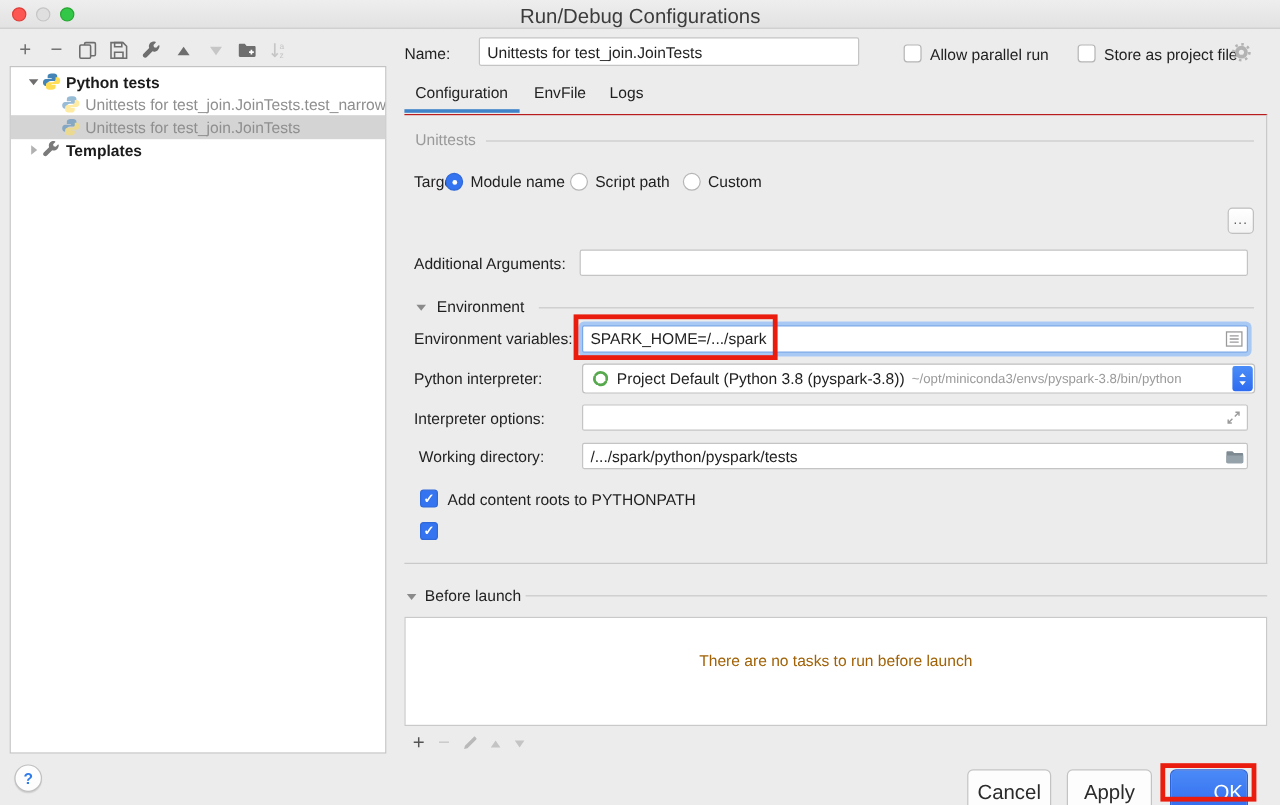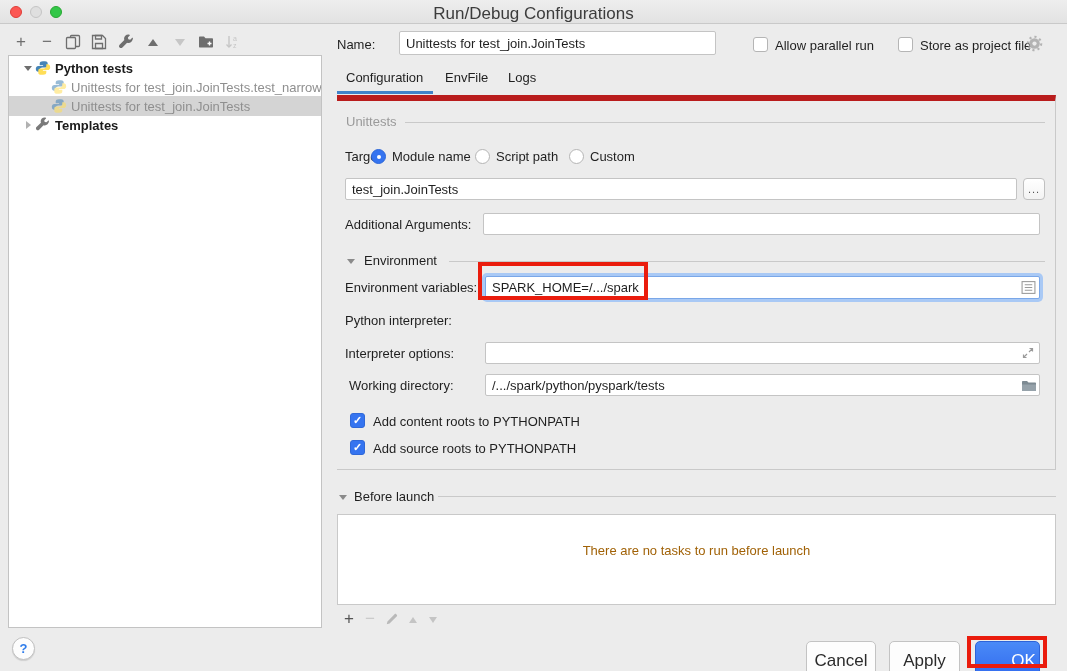--- a/index.html
+++ b/index.html
@@ -49,21 +49,21 @@
   .checkbox{position:absolute;width:15px;height:15px;background:#fff;border:1px solid #b5b5b5;border-radius:3px;box-sizing:border-box;}
   .checkbox.checked{background:#3574f0;border-color:#2f68d8;}
   .checkbox.checked::after{content:"\2713";color:#fff;font-size:11px;font-weight:bold;position:absolute;left:2px;top:0px;}
 
   
   .tab{position:absolute;top:70px;color:#1f1f1f;cursor:default;}
   .tab-underline{position:absolute;left:337px;top:91px;width:96px;height:3px;background:#4083c9;}
 
   
   .form-panel{position:absolute;left:337px;top:95px;width:719px;height:375px;
-    border-top:6px solid #b91c1c;border-bottom:1px solid #c9c9c9;border-right:1px solid #c9c9c9;box-sizing:border-box;}
+    border-top:1px solid #b91c1c;border-bottom:1px solid #c9c9c9;border-right:1px solid #c9c9c9;box-sizing:border-box;}
   .group-lbl{position:absolute;color:#9a9a9a;}
   .hline{position:absolute;height:1px;background:#c9c9c9;}
   .radio{position:absolute;width:15px;height:15px;border-radius:50%;background:#fff;border:1px solid #b5b5b5;box-sizing:border-box;}
   .radio.sel{background:#3574f0;border-color:#2f68d8;}
   .radio.sel::after{content:"";position:absolute;left:4.5px;top:4.5px;width:4px;height:4px;border-radius:50%;background:#fff;}
   .btn-sm{position:absolute;background:linear-gradient(#ffffff,#f3f3f3);border:1px solid #c0c0c0;border-radius:4px;
     font-size:11px;color:#555;display:flex;align-items:center;justify-content:center;letter-spacing:1px;box-sizing:border-box;}
   .combo{position:absolute;background:#fff;border:1px solid #c0c0c0;border-radius:3px;box-sizing:border-box;display:flex;align-items:center;overflow:hidden;}
   .combo .main{margin-left:6px;color:#1f1f1f;white-space:nowrap;}
   .combo .path{margin-left:6px;color:#9a9a9a;font-size:11px;white-space:nowrap;}
@@ -211,21 +211,20 @@
     <div class="hline" style="left:68px;top:21px;width:640px"></div>
 
     <div class="lbl" style="left:8px;top:48px">Target:</div>
     <div class="radio sel" style="left:34px;top:48px"></div>
     <div class="lbl" style="left:55px;top:48px">Module name</div>
     <div class="radio" style="left:138px;top:48px"></div>
     <div class="lbl" style="left:159px;top:48px">Script path</div>
     <div class="radio" style="left:232px;top:48px"></div>
     <div class="lbl" style="left:253px;top:48px">Custom</div>
 
-    <input class="input" style="left: 8px; top: 77px; width: 672px; height: 22px;" value="test_join.JoinTests">
     <div class="btn-sm" style="left:686px;top:77px;width:22px;height:22px">
         <span>...</span>
       </div>
 
     <div class="lbl" style="left:8px;top:116px">Additional Arguments:</div>
     <input class="input" style="left: 146px; top: 112px; width: 557px; height: 22px;">
 
     <div style="position:absolute;left:10px;top:158px">
         <span class="tri small-down" style="display:block;border-top-color:#8a8a8a"></span>
       </div>
@@ -235,20 +234,33 @@
     <div class="lbl" style="left:8px;top:179px">Environment variables:</div>
     <input class="input" style="left: 148px; top: 175px; width: 555px; height: 23px; box-shadow: rgb(169, 201, 245) 0px 0px 0px 3px; border-color: rgb(122, 167, 232); padding-right: 24px;" value="SPARK_HOME=/.../spark">
     <div class="field-icon" style="left:684px;top:179px">
       <svg width="15" height="15" viewBox="0 0 14 14">
           <rect x="1" y="1.5" width="12" height="11" fill="#fff" stroke="#9a9a9a"></rect>
           <path stroke="#9a9a9a" d="M3.5 4.5h7M3.5 7h7M3.5 9.5h7" fill="none"></path>
         </svg>
     </div>
 
     <div class="lbl" style="left:8px;top:212px">Python interpreter:</div>
+    <div class="combo" style="left:148px;top:207px;width:561px;height:25px">
+      <svg width="15" height="15" viewBox="0 0 16 16" style="margin-left:7px;flex:0 0 15px">
+          <circle cx="8" cy="8" r="5.5" fill="none" stroke="#56a94c" stroke-width="2.4" stroke-dasharray="6.5 2.2" stroke-linecap="round" transform="rotate(-60 8 8)"></circle>
+        </svg>
+      <span class="main">Project Default (Python 3.8 (pyspark-3.8))</span>
+      <span class="path">~/opt/miniconda3/envs/pyspark-3.8/bin/python</span>
+      <div class="spinner">
+        <svg width="9" height="16" viewBox="0 0 10 16" fill="#fff">
+            <path d="M5 2.4L8 6H2z"></path>
+            <path d="M5 13.6L2 10h6z"></path>
+          </svg>
+      </div>
+    </div>
 
     <div class="lbl" style="left:8px;top:245px">Interpreter options:</div>
     <input class="input" style="left: 148px; top: 241px; width: 555px; height: 22px; padding-right: 24px;">
     <div class="field-icon" style="left:684px;top:245px">
       <svg width="14" height="14" viewBox="0 0 14 14" stroke="#9a9a9a" fill="none" stroke-width="1.2">
           <path d="M8.5 2.5h3v3M11.5 2.5L8 6M5.5 11.5h-3v-3M2.5 11.5L6 8"></path>
         </svg>
     </div>
 
     <div class="lbl" style="left:12px;top:277px">Working directory:</div>
@@ -256,21 +268,20 @@
     <div class="field-icon" style="left:684px;top:277px">
       <svg width="16" height="16" viewBox="0 0 16 16">
           <path fill="#7d8a92" d="M1 4c0-.6.4-1 1-1h4l1.5 1.5H14c.6 0 1 .4 1 1V12c0 .6-.4 1-1 1H2c-.6 0-1-.4-1-1z"></path>
           <path fill="#96a2aa" d="M1 6.5h14V12c0 .6-.4 1-1 1H2c-.6 0-1-.4-1-1z"></path>
         </svg>
     </div>
 
     <div class="checkbox checked" style="left:13px;top:312px"></div>
     <div class="lbl" style="left:36px;top:313px">Add content roots to PYTHONPATH</div>
     <div class="checkbox checked" style="left:13px;top:339px"></div>
-    <div class="lbl" style="left:36px;top:340px">Add source roots to PYTHONPATH</div>
   </div>
 
   <div class="annotation" style="left:478px;top:262px;width:170px;height:38px"></div>
 
   <div style="position:absolute;left:339px;top:495px">
       <span class="tri small-down" style="display:block;border-top-color:#8a8a8a"></span>
     </div>
   <div class="lbl" style="left:354px;top:489px">Before launch</div>
   <div class="hline" style="left:438px;top:496px;width:618px"></div>
 

